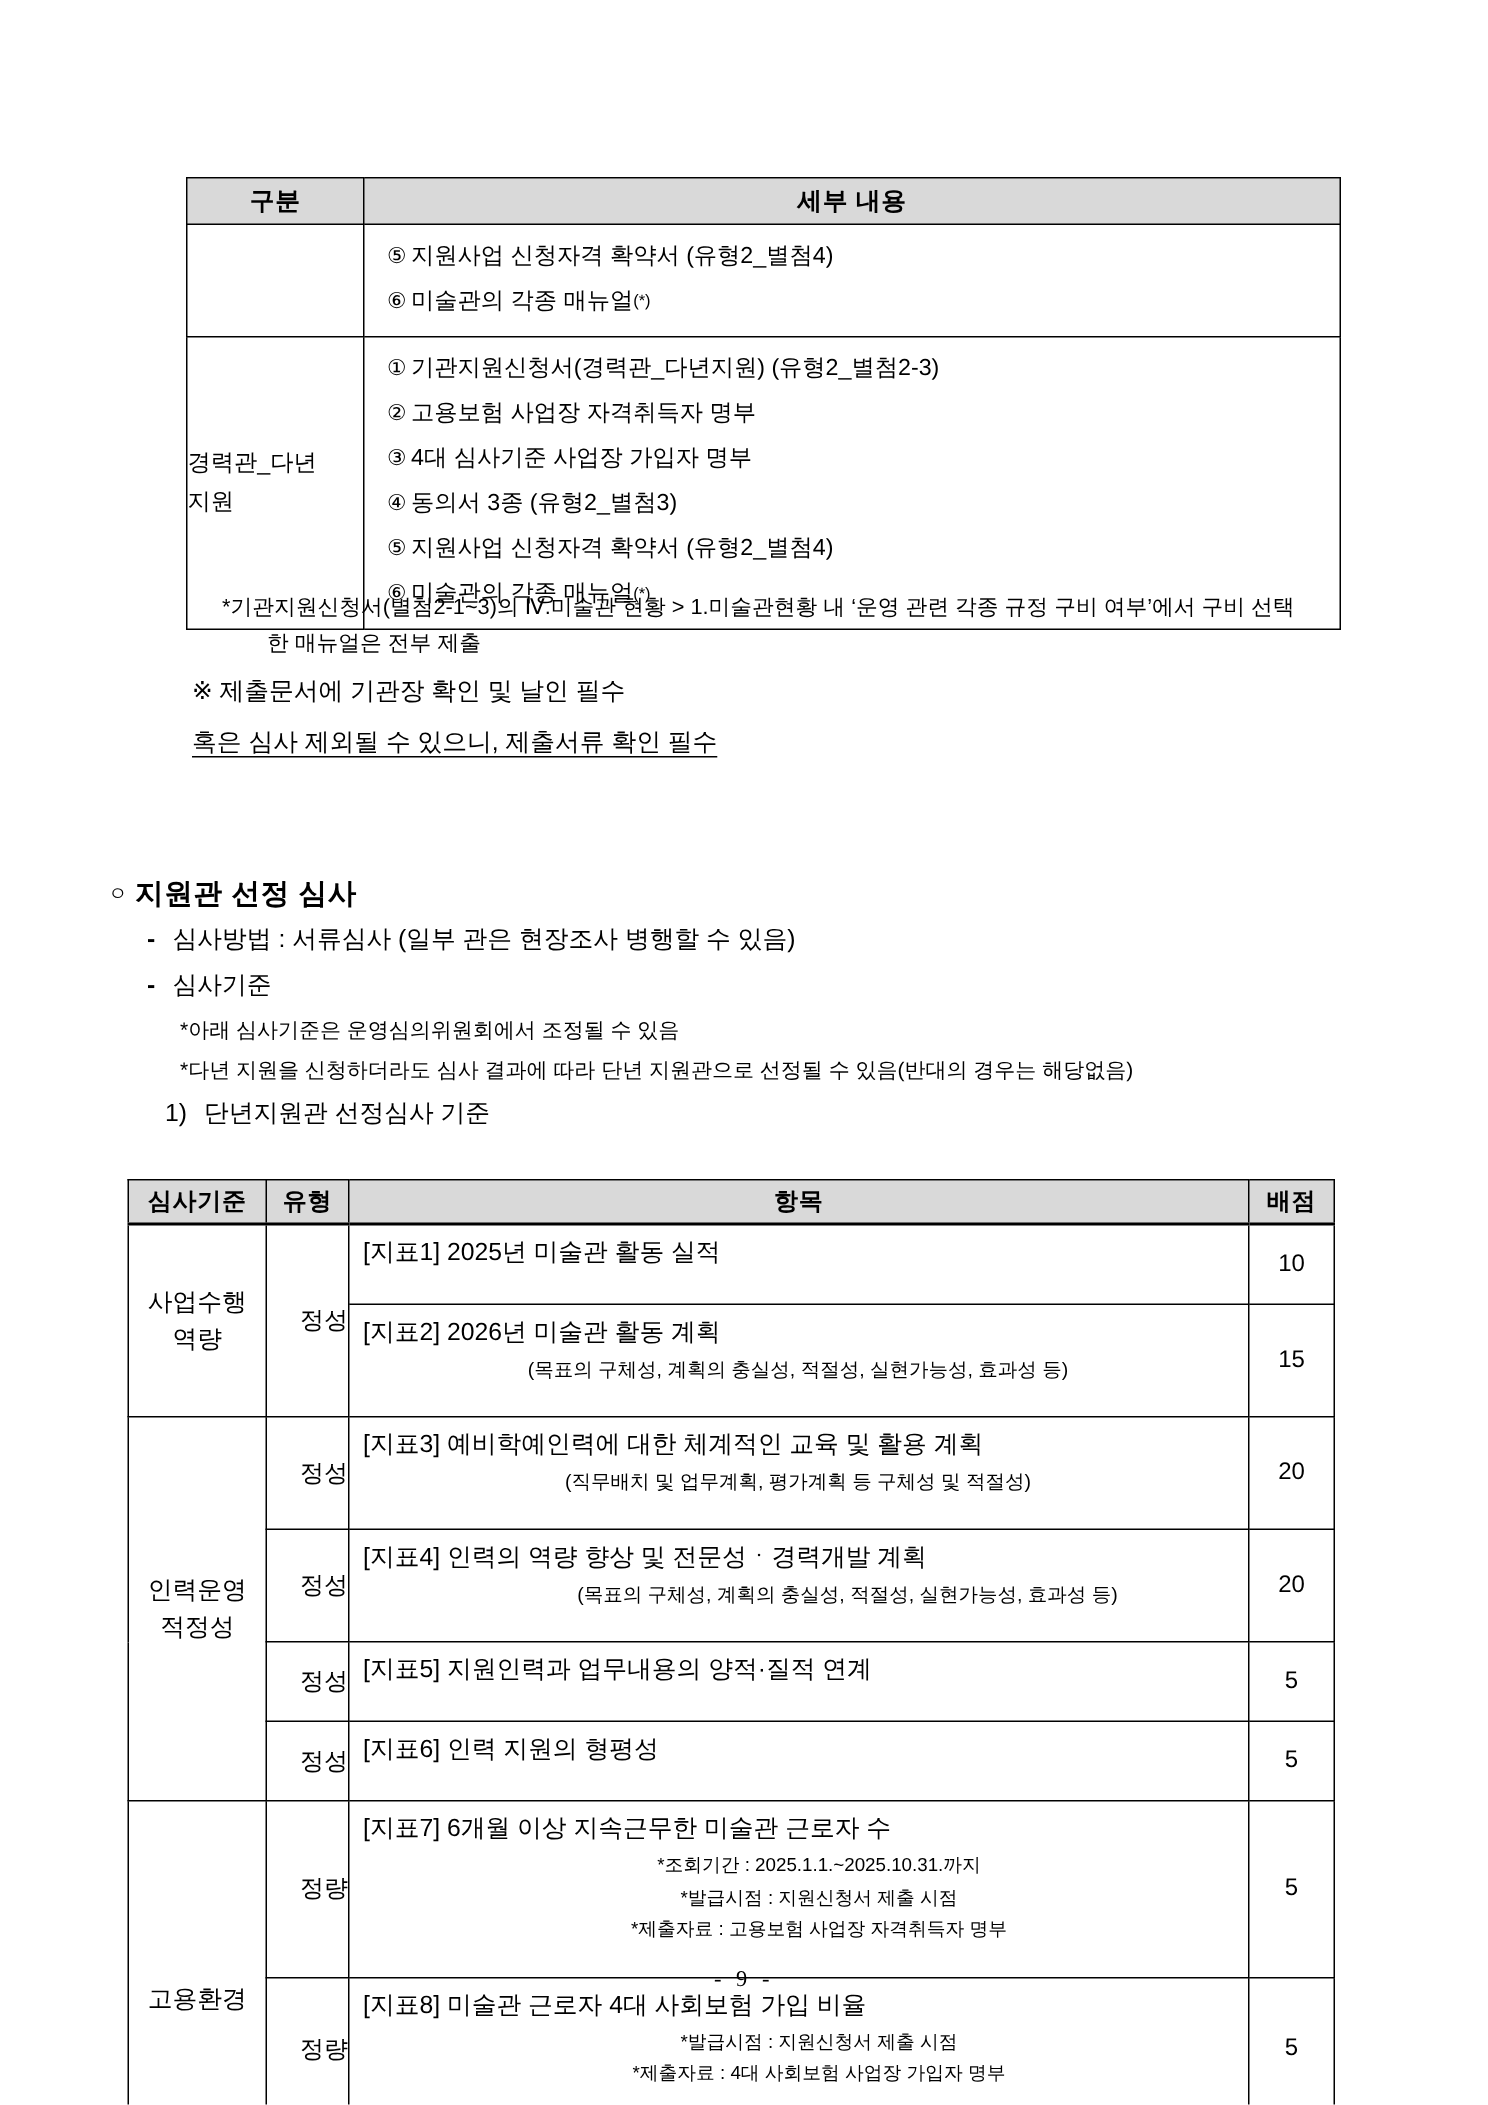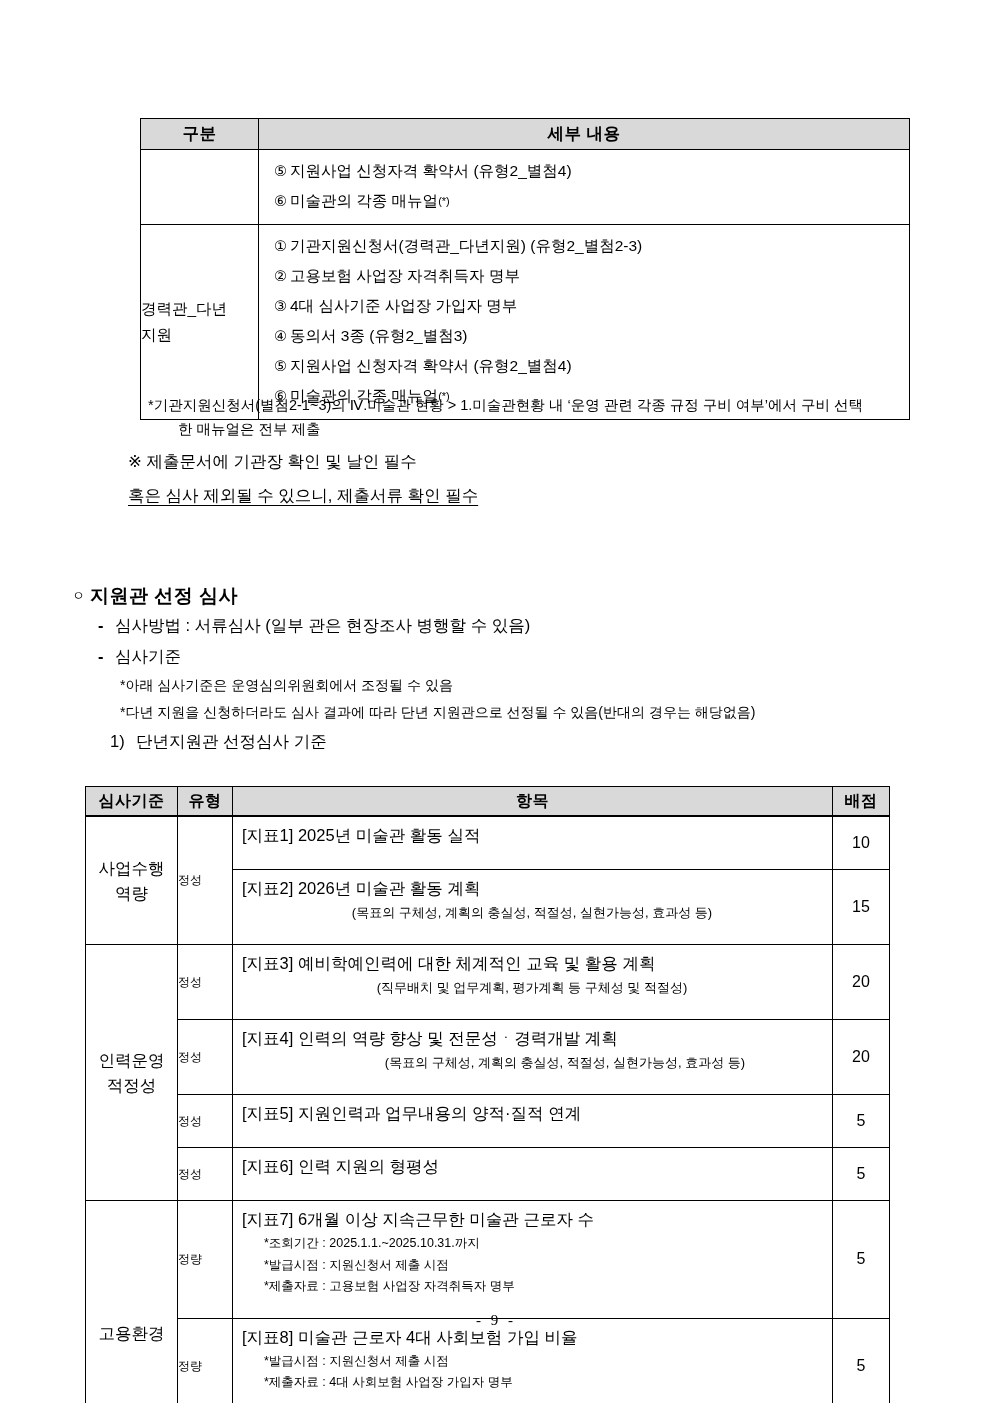--- a/index.html
+++ b/index.html
@@ -39,21 +39,21 @@
     text-align: center;
     font-weight: bold;
     font-size: 16.5px;
     height: 30px;
     letter-spacing: 0.5px;
   }
 
   
   .doc-table-top {
     position: absolute;
-    left: 140px;
+    left: 124px;
     top: 118px;
     width: 770px;
     padding-left: 47px;
   }
   .doc-table-top .c-gubun { width: 118px; }
   .doc-table-top td.listcell {
     padding: 6px 0 8px 12px;
     font-size: 15.5px;
     line-height: 29px;
   }
@@ -159,22 +159,22 @@
   .doc-table-criteria .c-type { width: 55px; }
   .doc-table-criteria .c-pts  { width: 57px; }
   .doc-table-criteria .hdr { font-size: 16px; height: 28px; }
   .doc-table-criteria tr.firstbody > td { border-top: 2px solid #000; }
   .doc-table-criteria td.crit {
     text-align: center;
     font-size: 16.5px;
     line-height: 25px;
   }
   .doc-table-criteria td.type {
-    text-align: left;
-    font-size: 12px;
+    text-align: right;
+    font-size: 16px;
   }
   .doc-table-criteria td.pts {
     text-align: center;
     font-size: 16px;
   }
   .doc-table-criteria td.item {
     padding: 5px 4px 20px 9px;
     font-size: 16.5px;
     line-height: 27px;
   }
@@ -190,20 +190,21 @@
     font-size: 13px;
     line-height: 22px;
     text-align: center;
     padding-left: 60px;
   }
   .sub-list {
     display: block;
     font-size: 12.5px;
     line-height: 21.5px;
     padding-left: 22px;
+    text-align: center;
   }
 
   
   .pagefoot {
     position: absolute;
     left: 0;
     top: 1312px;
     width: 992px;
     text-align: center;
     font-size: 15px;

